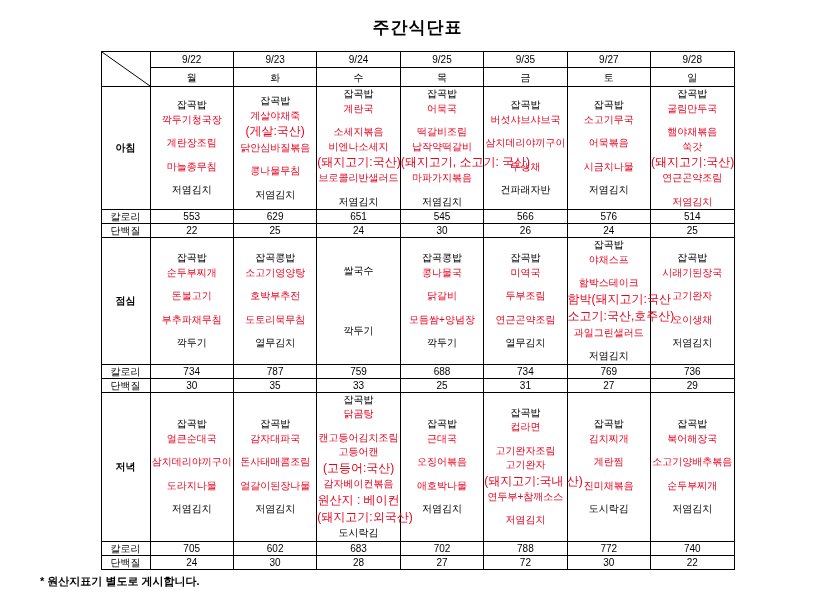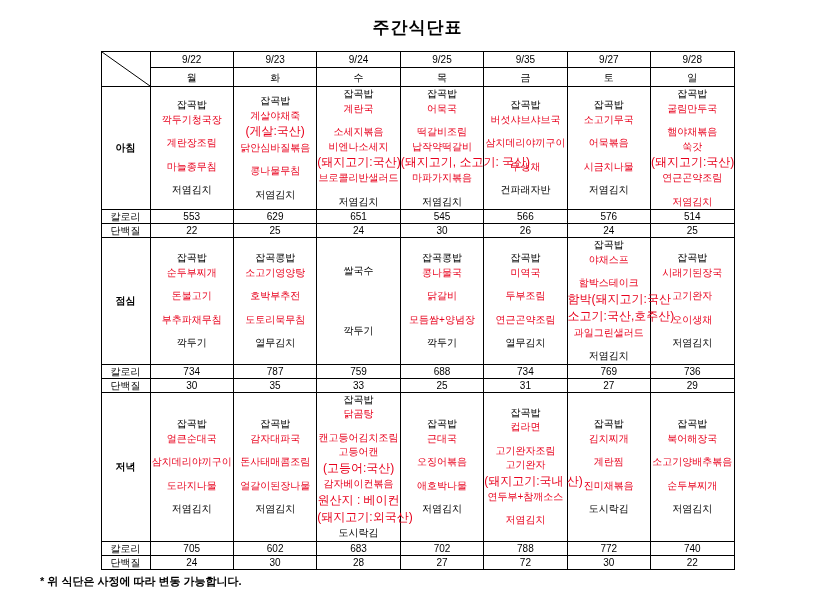--- a/index.html
+++ b/index.html
@@ -429,16 +429,16 @@
         <td class="nutr-val">28</td>
         <td class="nutr-val">27</td>
         <td class="nutr-val">72</td>
         <td class="nutr-val">30</td>
         <td class="nutr-val">22</td>
       </tr>
     </tbody>
   </table>
 
   <div class="notes">
-    <div>* 위 식단은 사정에 따라 변동 가능합니다.</div>
+    <div>* 원산지표기 별도로 게시합니다.</div>
   </div>
 
 </div>
 
 </body></html>

